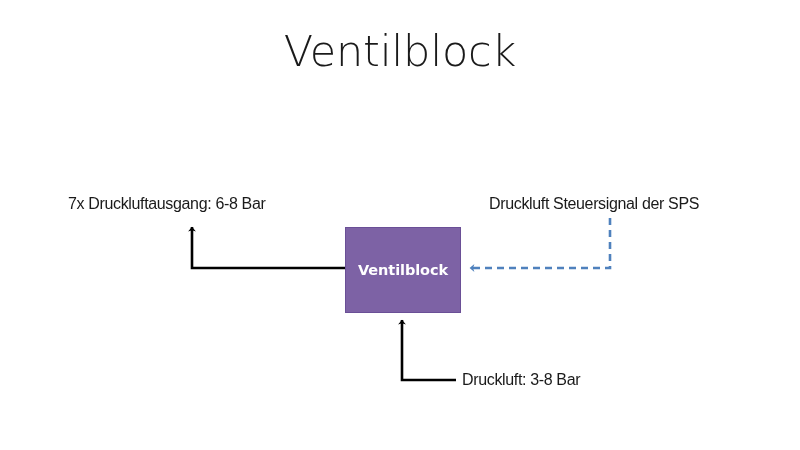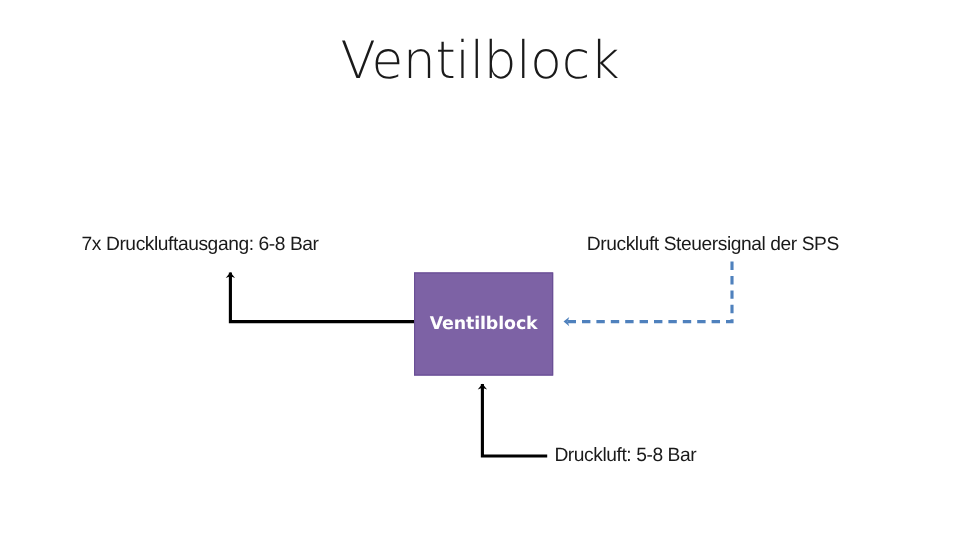--- a/index.html
+++ b/index.html
@@ -110,15 +110,15 @@
       <path d="M 456 380 L 402 380 L 402 320" fill="none" stroke="#000000" stroke-width="2.6" stroke-linecap="butt" stroke-linejoin="miter" marker-end="url(#arrow-black)"></path>
     </g>
   </svg>
 
   <div class="node-box">
     <span class="node-box-label">Ventilblock</span>
   </div>
 
   <div class="callout" id="label-output">7x Druckluftausgang: 6-8 Bar</div>
   <div class="callout" id="label-control">Druckluft Steuersignal der SPS</div>
-  <div class="callout" id="label-supply">Druckluft: 5-8 Bar</div>
+  <div class="callout" id="label-supply">Druckluft: 3-8 Bar</div>
 
 </div>
 
 </body></html>

